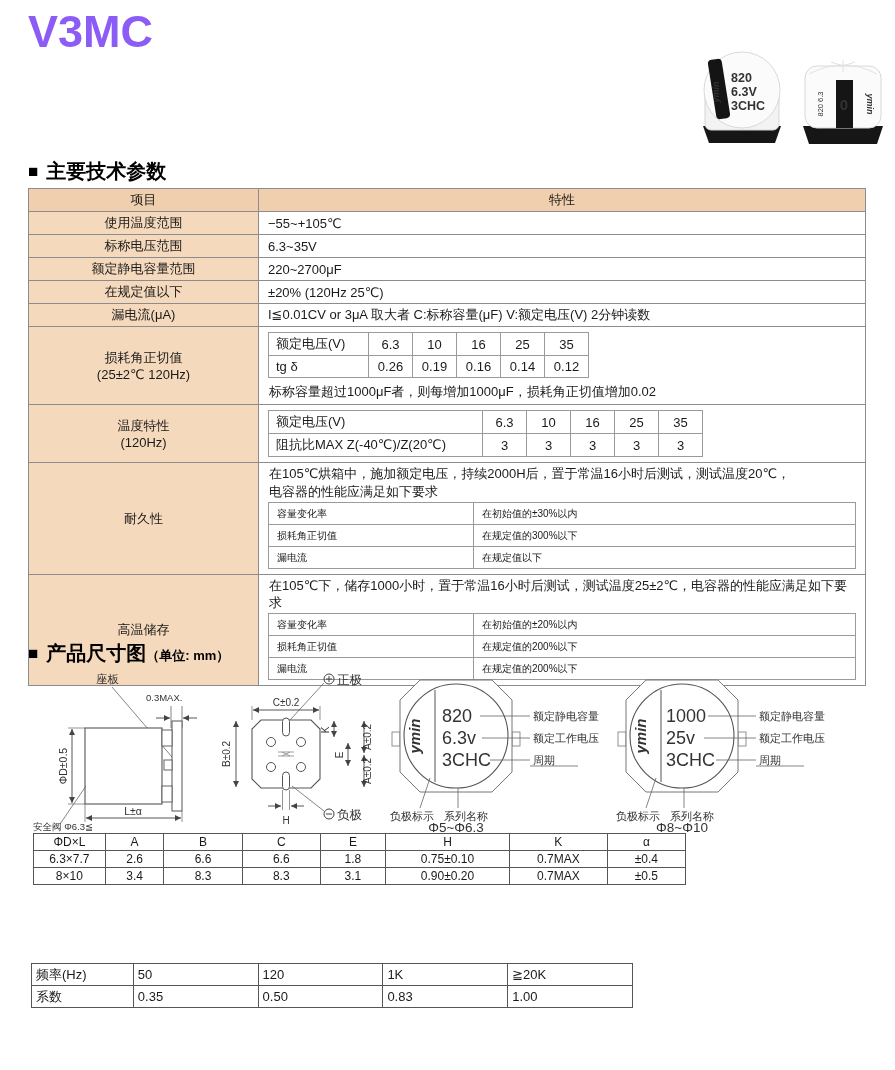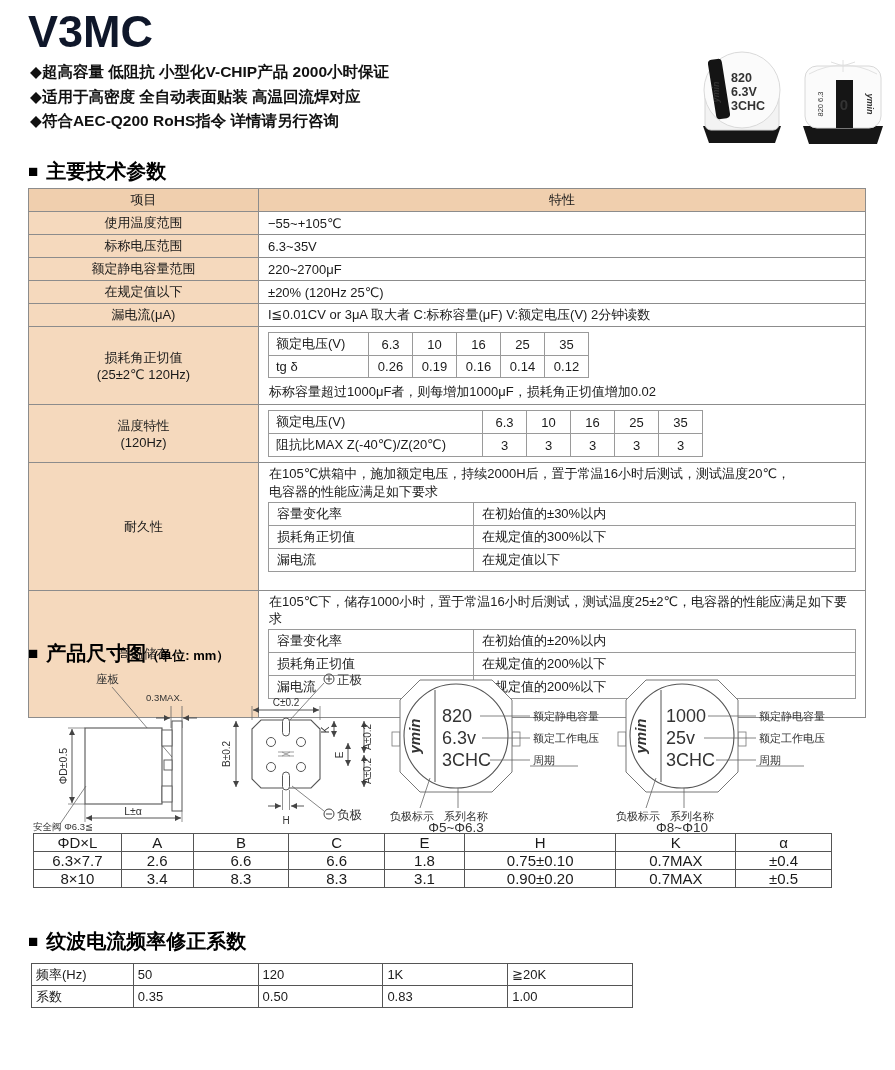--- a/index.html
+++ b/index.html
@@ -1,48 +1,48 @@
 <!DOCTYPE html>
 <html><head>
 <meta charset="utf-8">
 <style>
   * { margin:0; padding:0; box-sizing:border-box; }
   html,body { background:#ffffff; }
   body { width:895px; height:1070px; font-family:"Liberation Sans","DejaVu Sans",sans-serif; color:#1a1a1a; position:relative; overflow:hidden; }
   .page { position:absolute; inset:0; }
 
   
-  .brand { position:absolute; left:28px; top:6px; font-size:45px; font-weight:800; letter-spacing:0px; color:#0f172a; }
+  .brand { position:absolute; left:28px; top:6px; font-size:45px; font-weight:800; letter-spacing:0px; color:#8b5cf6; }
   .bullets { position:absolute; left:30px; top:60px; font-size:15.5px; line-height:24.5px; font-weight:600; color:#111; }
 
   
   .sec-title { position:absolute; font-size:20px; font-weight:700; color:#000; }
   .sec-title .sq { font-size:17px; margin-right:8px; position:relative; top:-1px; }
   .sec-title .unit { font-size:13px; font-weight:700; }
 
   
   table { border-collapse:collapse; }
   .spec { position:absolute; left:28px; top:188px; width:838px; font-size:13px; }
   .spec td, .spec th { border:1px solid #8c8c8c; padding:2px 9px; font-weight:400; vertical-align:middle; text-align:left; }
   .spec .item { background:#f5d9bd; width:230px;text-align:center; }
   .spec .hdr { background:#f0cfae; text-align:center; height:21px; font-weight:400; }
   .spec .simple { height:23px; background:#fff; }
   .inner { border-collapse:collapse; background:#fff; font-size:13px; margin:3px 0; }
   .inner td { border:1px solid #9a9a9a; padding:2px 7px; height:22px; background:#fff; }
   .inner .num { width:44px; text-align:center; }
   .inner .lab1 { width:100px; }
   .inner .lab2 { width:214px; }
-  .innerfull { width:100%; border-collapse:collapse; background:#fff; font-size:13px; margin:2px 0 16px 0; }
+  .innerfull { width:100%; border-collapse:collapse; background:#fff; font-size:10px; margin:2px 0 3px 0; }
   .innerfull td { border:1px solid #9a9a9a; padding:2px 8px; height:22px; background:#fff; }
   .innerfull .c1 { width:205px; }
   .note { padding:2px 0 1px 1px; }
   .intro { padding:1px 0 0 1px; line-height:16.5px; }
 
   
-  .dimtab { position:absolute; left:33px; top:833px; width:799px; font-size:15px;border-radius:8px; }
+  .dimtab { position:absolute; left:33px; top:833px; width:653px; font-size:12px;border-radius:8px; }
   .dimtab td { border:1px solid #555; text-align:center; height:17px; padding:0 2px; }
   .ripple { position:absolute; left:31px; top:963px; width:602px; font-size:13px; }
   .ripple td { border:1px solid #555; height:22px; padding:0 4px; }
 
   .diagrams { position:absolute; left:30px; top:666px; width:840px; height:166px; }
   .diagrams svg { position:absolute; top:0; }
   svg text { font-family:"Liberation Sans","DejaVu Sans",sans-serif; fill:#333; }
   .photos { position:absolute; left:697px; top:40px; width:193px; height:112px; }
 </style>
 </head>
@@ -55,25 +55,20 @@
       <marker id="arrE" markerWidth="8" markerHeight="8" refX="6" refY="3" orient="auto" markerUnits="userSpaceOnUse">
         <path d="M0,0 L6,3 L0,6 Z" fill="#444"></path>
       </marker>
       <marker id="arrS" markerWidth="8" markerHeight="8" refX="0" refY="3" orient="auto" markerUnits="userSpaceOnUse">
         <path d="M6,0 L0,3 L6,6 Z" fill="#444"></path>
       </marker>
     </defs>
   </svg>
 
   <div class="brand">V3MC</div>
-  <div class="bullets">
-    <div>◆超高容量 低阻抗 小型化V-CHIP产品 2000小时保证</div>
-    <div>◆适用于高密度 全自动表面贴装 高温回流焊对应</div>
-    <div>◆符合AEC-Q200  RoHS指令 详情请另行咨询</div>
-  </div>
 
   <div class="photos">
     <svg width="193" height="112" viewBox="0 0 193 112">
 
       <polygon points="6,86 84,86 78,103 12,103" fill="#161616"></polygon>
       <rect x="8" y="50" width="74" height="40" rx="6" fill="#f3f3f3" stroke="#d5d5d5"></rect>
       <circle cx="45" cy="50" r="38" fill="#fbfbfb" stroke="#dadada"></circle>
       <rect x="15" y="19" width="14" height="60" rx="4" fill="#141414" transform="rotate(-9 22 49)"></rect>
       <text x="22" y="52" font-size="9" font-weight="bold" font-style="italic" fill="#ffffff" transform="rotate(-90 22 52)" text-anchor="middle">ymin</text>
       <text x="34" y="42" font-size="12.5" font-weight="bold" fill="#222">820</text>
@@ -372,23 +367,20 @@
       <td>8.3</td>
       <td>8.3</td>
       <td>3.1</td>
       <td>0.90±0.20</td>
       <td>0.7MAX</td>
       <td>±0.5</td>
     </tr>
   </tbody>
     </table>
 
-  <div class="sec-title" style="left:28px; top:928px;">
-    <span class="sq">■</span><span>纹波电流频率修正系数</span>
-  </div>
 
   <table class="ripple">
     <tbody>
         <tr>
       <td style="width:102px">频率(Hz)</td>
       <td style="width:125px">50</td>
       <td style="width:125px">120</td>
       <td style="width:125px">1K</td>
       <td style="width:125px">≧20K</td>
     </tr>

